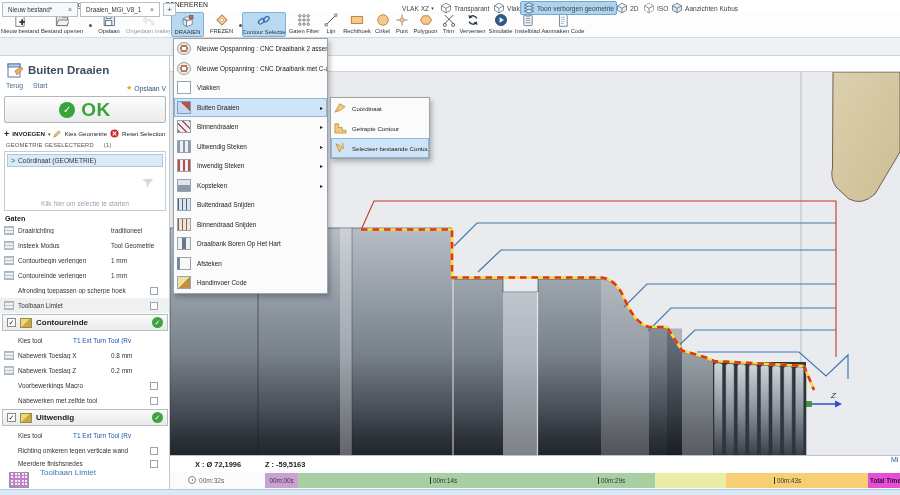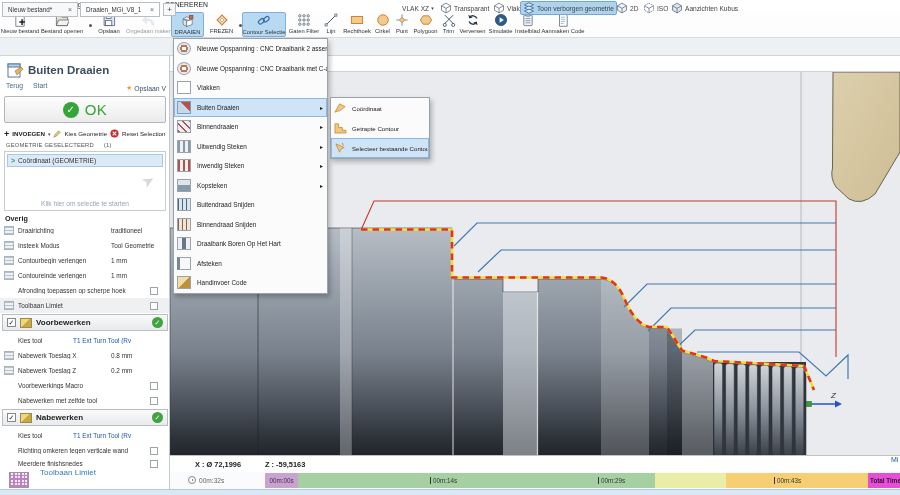--- a/index.html
+++ b/index.html
@@ -29,21 +29,21 @@
   
   #panel { position:absolute; left:0; top:56px; width:170px; height:433px; background:#fff; border-right:1px solid #c4c9ce; overflow:hidden; }
   #panel-title { position:absolute; left:28px; top:8px; font-size:11.5px; font-weight:bold; color:#3d4d5d; }
   #panel-hicon { position:absolute; left:6px; top:5px; }
   #panel-nav { position:absolute; left:6px; top:26px; width:160px; height:12px; display:flex; gap:10px; font-size:6.8px; color:#4a6a8a; }
   #panel-save { margin-left:auto; display:flex; gap:2px; align-items:center; white-space:nowrap; overflow:hidden; color:#35506e; }
   .star { color:#e8a020; font-size:7px; }
   #ok-btn { position:absolute; left:4px; top:40px; width:162px; height:27px; border:1px solid #b0b6bc; border-radius:2px;
             background:linear-gradient(#fdfdfd,#ebebeb); display:flex; align-items:center; justify-content:center; gap:6px; cursor:pointer; }
   .okcircle { width:16px; height:16px; border-radius:50%; background:#35a53a; color:#fff; font-size:10px; display:flex; align-items:center; justify-content:center; }
-  .oktext { font-size:15px; font-weight:normal; color:#35a53a; letter-spacing:.5px; }
+  .oktext { font-size:19px; font-weight:bold; color:#35a53a; letter-spacing:.5px; }
   #actions { position:absolute; left:4px; top:71px; width:163px; height:13px; display:flex; align-items:center; gap:3px; font-size:6.2px; color:#222; white-space:nowrap; }
   .plus { font-size:9px; font-weight:bold; }
   .caret { font-size:5px; color:#444; }
   #geo-header { position:absolute; left:6px; top:86px; width:158px; display:flex; font-size:5.8px; color:#555; letter-spacing:.2px; }
   #geo-header .gcount { margin-left:10px; }
   #listbox { position:absolute; left:4px; top:95px; width:162px; height:60px; border:1px solid #c5ccd3; background:#fff; }
   #sel-row { position:absolute; left:2px; top:2px; width:156px; height:13px; background:#dceaf8; border:1px solid #a8c8e8; display:flex; align-items:center; gap:3px; padding:0 3px; font-size:6.6px; }
   .selchev { color:#2a9a6a; font-weight:bold; font-size:7px; }
   #hint { position:absolute; left:0; bottom:3px; width:100%; text-align:center; font-size:6.6px; color:#98a6b4; }
   #cursor-ghost { position:absolute; right:10px; top:20px; font-size:15px; color:#d5d9dd; transform:rotate(-30deg); }
@@ -332,21 +332,21 @@
     </div>
     <div id="listbox">
       <div id="sel-row">
         <span class="selchev">&gt;</span>
         <span>Coördinaat (GEOMETRIE)</span>
       </div>
       <div id="cursor-ghost">➤</div>
       <div id="hint">Klik hier om selectie te starten</div>
     </div>
 
-    <div id="overig-title">Overig</div>
+    <div id="overig-title">Gaten</div>
 
     <div class="prow" style="top:167px">
       <span class="pspace">
           <span class="picon"></span>
         </span>
       <span class="plabel">Draairichting</span>
       <span class="pvalue">traditioneel</span>
     </div>
     <div class="prow" style="top:182px">
       <span class="pspace">
@@ -378,21 +378,21 @@
       <span class="pspace">
           <span class="picon"></span>
         </span>
       <span class="plabel">Toolbaan Limiet</span>
       <span class="pcheck"></span>
     </div>
 
     <div class="sechdr" style="top:258px">
       <span class="secchk">✓</span>
       <span class="secicon"></span>
-      <span class="sectitle">Voorbewerken</span>
+      <span class="sectitle">Contoureinde</span>
       <span class="seccheck-circle">✓</span>
     </div>
     <div class="prow" style="top:277px">
       <span class="pspace"></span>
       <span class="plabel">Kies tool</span>
       <span class="pvalue link">T1 Ext Turn Tool (Rv</span>
     </div>
     <div class="prow" style="top:292px">
       <span class="pspace">
           <span class="picon"></span>
@@ -414,21 +414,21 @@
     </div>
     <div class="prow" style="top:337px">
       <span class="pspace"></span>
       <span class="plabel">Nabewerken met zelfde tool</span>
       <span class="pcheck"></span>
     </div>
 
     <div class="sechdr" style="top:353px">
       <span class="secchk">✓</span>
       <span class="secicon"></span>
-      <span class="sectitle">Nabewerken</span>
+      <span class="sectitle">Uitwendig</span>
       <span class="seccheck-circle">✓</span>
     </div>
     <div class="prow" style="top:372px">
       <span class="pspace"></span>
       <span class="plabel">Kies tool</span>
       <span class="pvalue link">T1 Ext Turn Tool (Rv</span>
     </div>
     <div class="prow" style="top:387px">
       <span class="pspace"></span>
       <span class="plabel">Richting omkeren tegen verticale wand</span>

